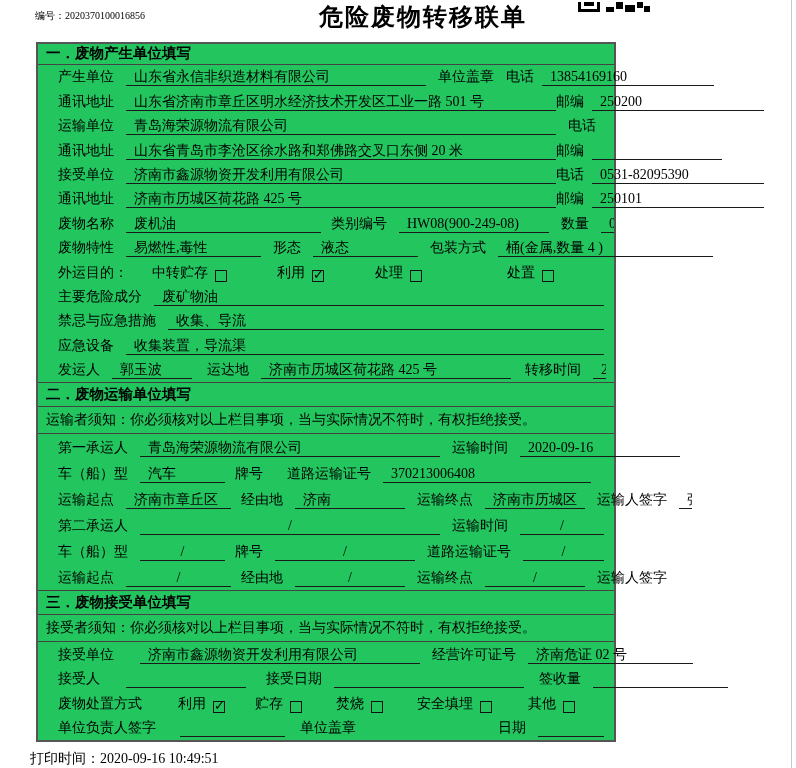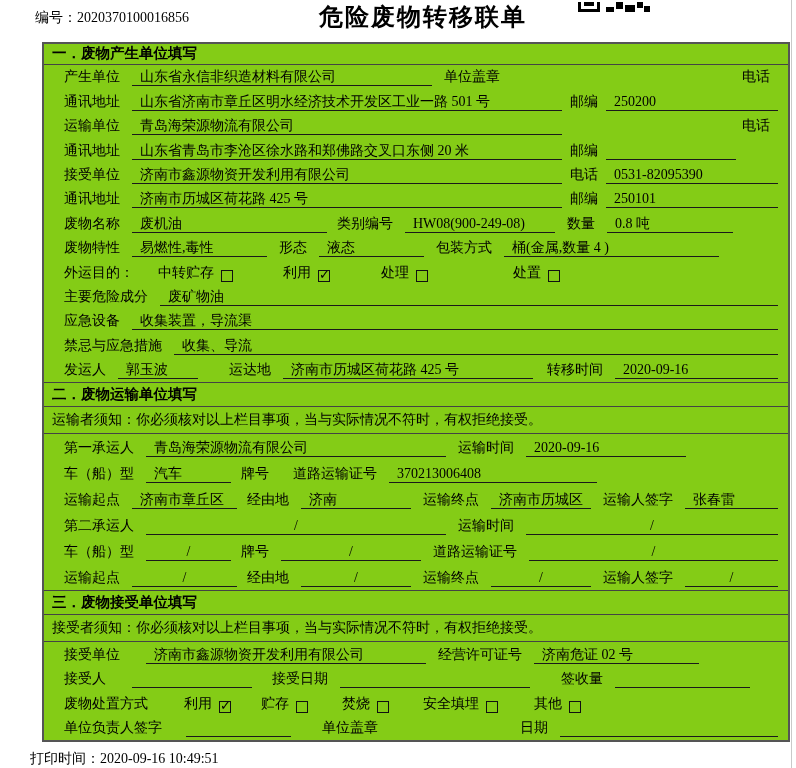--- a/index.html
+++ b/index.html
@@ -6,50 +6,50 @@
   html,body { margin:0; padding:0; }
   body {
     width:796px; height:768px; background:#ffffff; color:#000;
     font-family:"Liberation Serif","DejaVu Serif",serif;
     font-size:14px; position:relative; overflow:hidden;
   }
   .page-edge { position:absolute; left:791px; top:0; height:768px; width:1px; background:#c9c9c9; }
 
   
   .hdr { position:relative; height:42px; }
-  .doc-no { position:absolute; left:35px; top:9px; font-size:14px; white-space:nowrap; }
+  .doc-no { position:absolute; left:35px; top:9px; font-size:10px; white-space:nowrap; }
   .doc-title {
     position:absolute; left:319px; top:1px; font-size:24px; font-weight:900;
     letter-spacing:2px; font-family:"Liberation Sans","DejaVu Sans",sans-serif; white-space:nowrap;
   }
   .qr { position:absolute; left:578px; top:0; }
 
   
-  .form { position:absolute; left:42px; top:42px; width:748px; border:2px solid #555; background:#84cc16; }
+  .form { position:absolute; left:36px; top:42px; width:580px; border:2px solid #555; background:#22c55e; }
   .sec-hdr {
     height:21px; line-height:19px; padding:0 8px; font-weight:bold; font-size:14.5px;
     font-family:"Liberation Sans","DejaVu Sans",sans-serif;
     border-bottom:1.5px solid #444; white-space:nowrap;
   }
   .sec-hdr.mid { border-top:1.5px solid #444; height:25px; line-height:23px; }
   .note { height:27px; line-height:25px; padding:0 8px; border-bottom:1.5px solid #444; white-space:nowrap; }
 
   .row { display:flex; align-items:flex-end; height:24.4px; padding:0 10px 3px 20px; }
   .s2 .row { height:26px; }
   .s3 .row { height:24.5px; }
 
   .lbl { white-space:nowrap; margin-right:12px; flex:0 0 auto; }
   .u {
     border-bottom:1px solid #1a1a1a; padding:0 5px 0 8px; white-space:nowrap;
     height:18px; line-height:18px; flex:0 0 auto; overflow:hidden;
   }
   .u.grow { flex:1 1 auto; }
   .u.ctr { text-align:center; padding:0; }
   .ml8{margin-left:8px}.ml10{margin-left:10px}.ml12{margin-left:12px}.ml14{margin-left:14px}
-  .ml16{margin-left:31px}.ml20{margin-left:20px}.ml30{margin-left:30px}.ml34{margin-left:34px}
+  .ml16{margin-left:15px}.ml20{margin-left:20px}.ml30{margin-left:30px}.ml34{margin-left:34px}
   .ml36{margin-left:36px}.ml50{margin-left:50px}.ml55{margin-left:51px}.ml85{margin-left:85px}.ml130{margin-left:130px}
   .mla{margin-left:auto}
   .sp42{flex:0 0 42px}.sp45{flex:0 0 45px}
 
   .cbi { display:flex; align-items:flex-end; white-space:nowrap; }
   .cb {
     display:inline-block; width:12px; height:12px; border:1px solid #111;
     margin-left:7px; position:relative; flex:0 0 auto;
   }
   .cb.checked::after { content:"✓"; position:absolute; left:0; top:-3px; font-size:13px; line-height:13px; }
@@ -84,20 +84,21 @@
 <div class="form">
 
   <div class="s1">
     <div class="sec-hdr">一．废物产生单位填写</div>
 
     <div class="row">
       <span class="lbl">产生单位</span>
       <span class="u" style="width:300px">山东省永信非织造材料有限公司</span>
       <span class="lbl ml12">单位盖章</span>
       <span class="lbl mla" style="margin-right:8px">电话</span>
+      <span class="u" style="width:172px">13854169160</span>
     </div>
 
     <div class="row">
       <span class="lbl">通讯地址</span>
       <span class="u" style="width:430px">山东省济南市章丘区明水经济技术开发区工业一路 501 号</span>
       <span class="lbl mla" style="margin-right:8px">邮编</span>
       <span class="u" style="width:172px">250200</span>
     </div>
 
     <div class="row">
@@ -166,27 +167,27 @@
           <span class="cb"></span>
         </span>
     </div>
 
     <div class="row">
       <span class="lbl">主要危险成分</span>
       <span class="u grow">废矿物油</span>
     </div>
 
     <div class="row">
+      <span class="lbl">禁忌与应急措施</span>
+      <span class="u grow">收集、导流</span>
+    </div>
+
+    <div class="row">
       <span class="lbl">应急设备</span>
       <span class="u grow">收集装置，导流渠</span>
-    </div>
-
-    <div class="row">
-      <span class="lbl">禁忌与应急措施</span>
-      <span class="u grow">收集、导流</span>
     </div>
 
     <div class="row">
       <span class="lbl">发运人</span>
       <span class="u" style="width:80px">郭玉波</span>
       <span class="lbl ml16">运达地</span>
       <span class="u" style="width:250px">济南市历城区荷花路 425 号</span>
       <span class="lbl ml14">转移时间</span>
       <span class="u grow">2020-09-16</span>
     </div>

